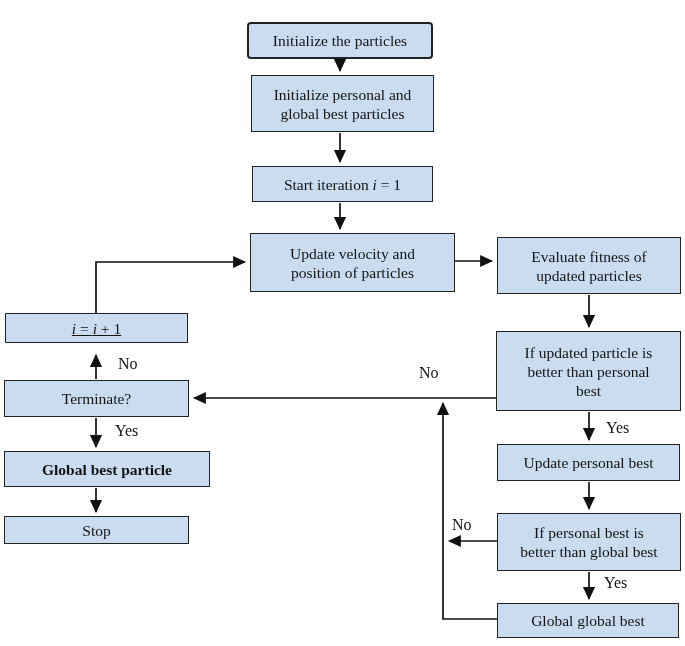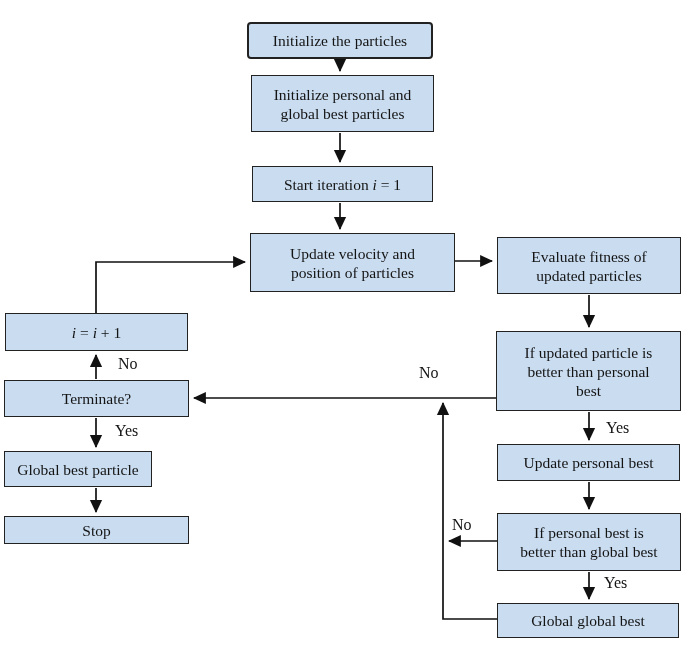--- a/index.html
+++ b/index.html
@@ -102,29 +102,29 @@
 
   <div class="node" style="left:497px;top:513px;width:184px;height:58px;">
     <span class="node-label">If personal best is
 better than global best</span>
   </div>
 
   <div class="node" style="left:497px;top:603px;width:182px;height:35px;">
     <span class="node-label">Global global best</span>
   </div>
 
-  <div class="node" style="left:5px;top:313px;width:183px;height:38px;">
+  <div class="node" style="left:5px;top:313px;width:183px;height:30px;text-decoration:underline;">
     <span class="node-label"><span class="var">i</span><span> = </span><span class="var">i</span><span> + 1</span></span>
   </div>
 
   <div class="node" style="left:4px;top:380px;width:185px;height:37px;">
     <span class="node-label">Terminate?</span>
   </div>
 
-  <div class="node" style="left:4px;top:451px;width:148px;height:36px;">
+  <div class="node" style="left:4px;top:451px;width:206px;height:36px;font-weight:bold;">
     <span class="node-label">Global best particle</span>
   </div>
 
   <div class="node" style="left:4px;top:516px;width:185px;height:28px;">
     <span class="node-label">Stop</span>
   </div>
 
   <div class="edge-label" style="left:118px;top:355px;">No</div>
   <div class="edge-label" style="left:115px;top:422px;">Yes</div>
   <div class="edge-label" style="left:419px;top:364px;">No</div>

